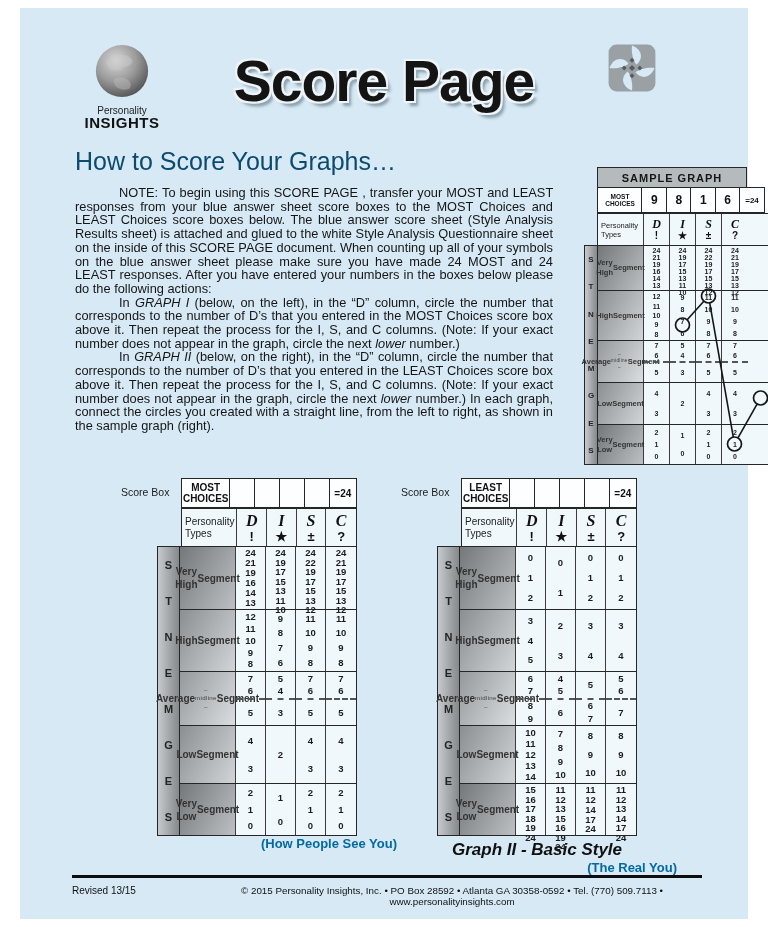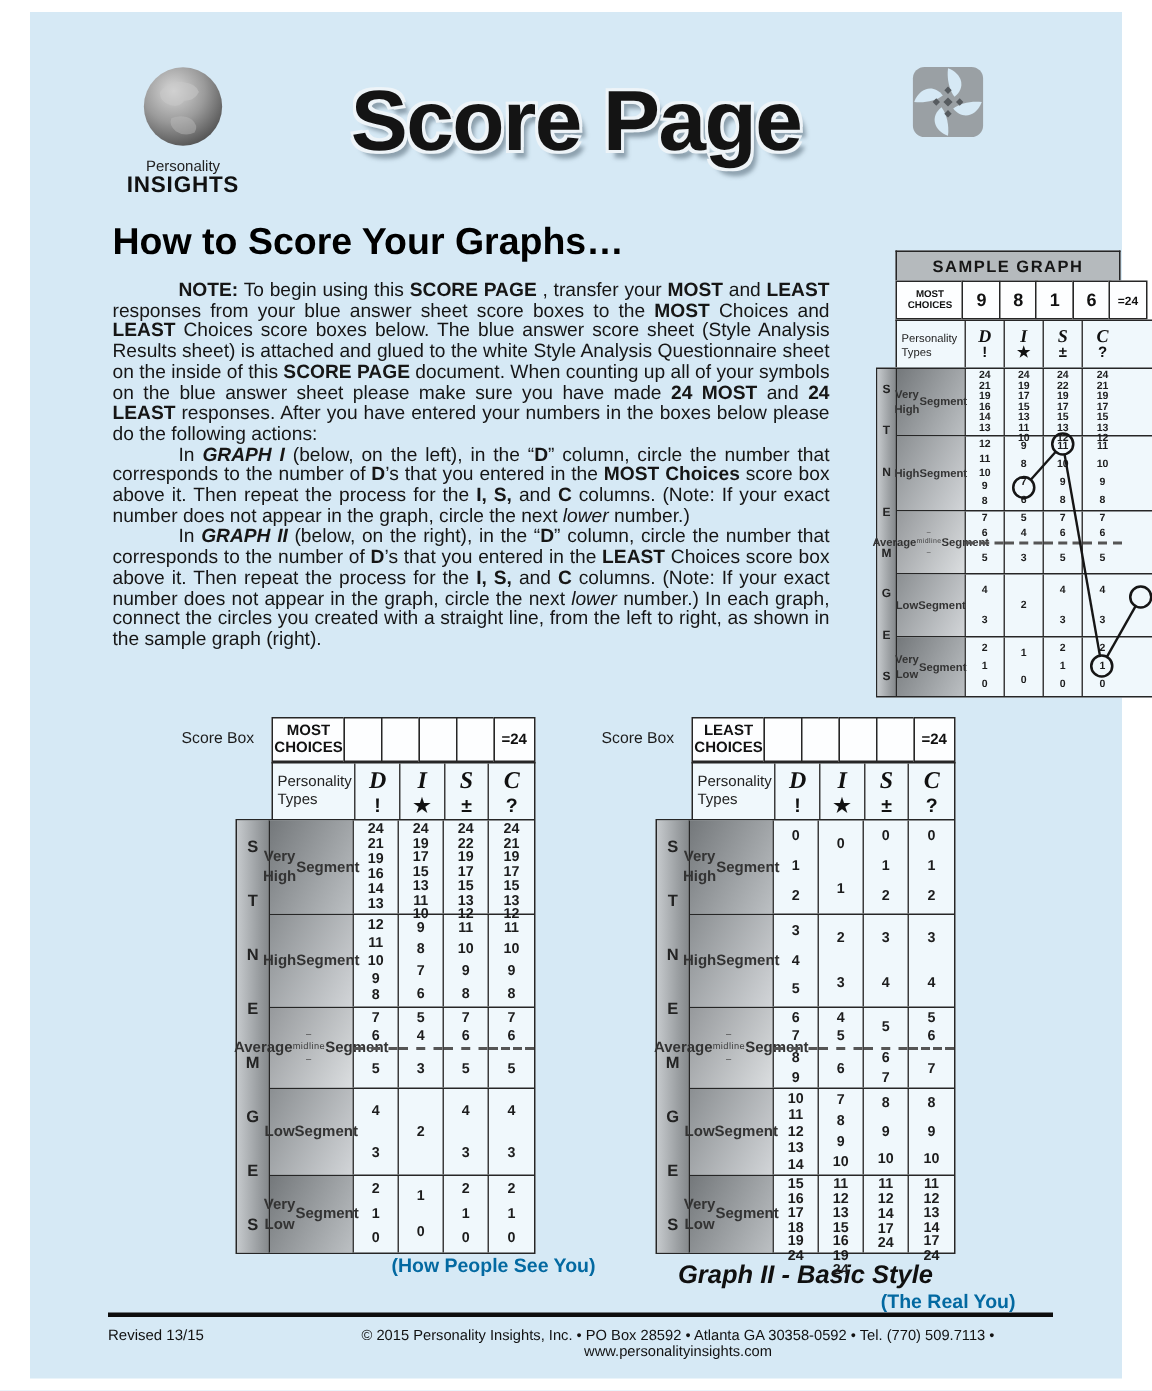--- a/index.html
+++ b/index.html
@@ -10,24 +10,24 @@
   
   .brand-left{position:absolute;left:50px;top:34px;width:104px;text-align:center}
   .brand-left .l1{font-size:10px;color:#222;margin-top:1px}
   .brand-left .l2{font-size:15px;font-weight:bold;color:#111;letter-spacing:.5px;margin-top:-2px}
   .main-title{position:absolute;left:50%;transform:translateX(-50%);top:40px;font-size:57px;font-weight:bold;color:#141414;letter-spacing:-1px;white-space:nowrap;
     text-shadow:-2px -2px 0 #eef4f8,2px -2px 0 #eef4f8,-2px 2px 0 #eef4f8,2px 2px 0 #eef4f8,4px 5px 3px rgba(80,100,115,.55)}
   .brand-right{position:absolute;right:54px;top:34px;width:124px;text-align:center}
   .brand-right .t{font-size:11px;font-weight:bold;color:#53748a;line-height:1.2;margin-top:3px}
 
   
-  .howto{position:absolute;left:55px;top:139px;font-size:25px;font-weight:bold;color:#000000}
+  .howto{position:absolute;left:55px;top:139px;font-size:25px;font-weight:normal;color:#0c4a6e}
   .paras{position:absolute;left:55px;top:178px;width:478px;text-align:justify;font-size:12.8px;line-height:13.7px;color:#161616}
   .paras p{text-indent:44px}
-  .paras .b{font-weight:bold}
+  .paras .b{font-weight:normal}
   .paras .i{font-style:italic}
 
   
   .graph-block{position:absolute;top:470px;width:200px}
   .main{--bar:24px;--label:56px;--col:30px;--scoreh:30px;--pth:38px;--hvh:62px;--hh:62px;--havg:54px;--hlow:58px;--hvlow:52px;
         --numfs:9.5px;--segfs:10px;--chfs:10px;--svfs:13px;--totfs:10px;--totw:32px;--ptlfs:16px;--ptsfs:13px;--barfs:11px;--cellbg:#f0f8fc}
   .sample-block{position:absolute;left:564px;top:159px;width:216px}
   .sample{--bar:13px;--label:46px;--col:26px;--scoreh:26px;--pth:32px;--hvh:44px;--hh:50px;--havg:42px;--hlow:42px;--hvlow:40px;
         --numfs:7px;--segfs:7.5px;--chfs:6.5px;--svfs:12px;--totfs:8px;--totw:26px;--ptlfs:12px;--ptsfs:10px;--barfs:8px;--cellbg:#f0f8fc}
   .sample-title{margin-left:13px;width:150px;height:20px;background:#b5babd;border:1.6px solid #262626;border-bottom:none;

